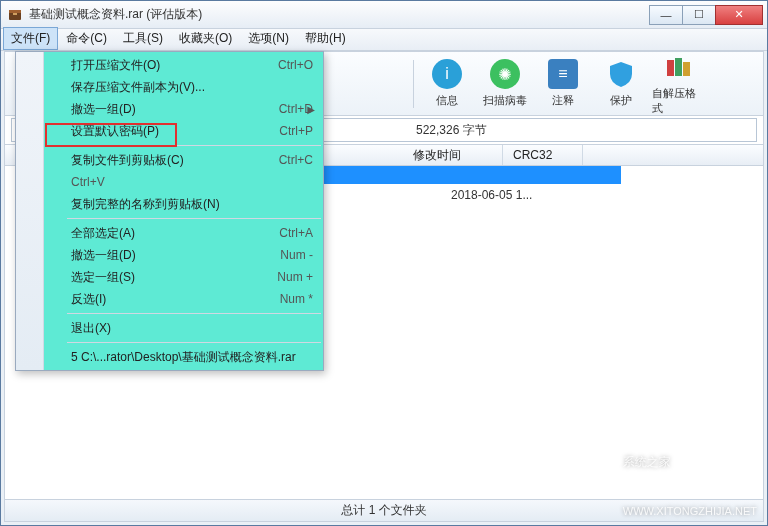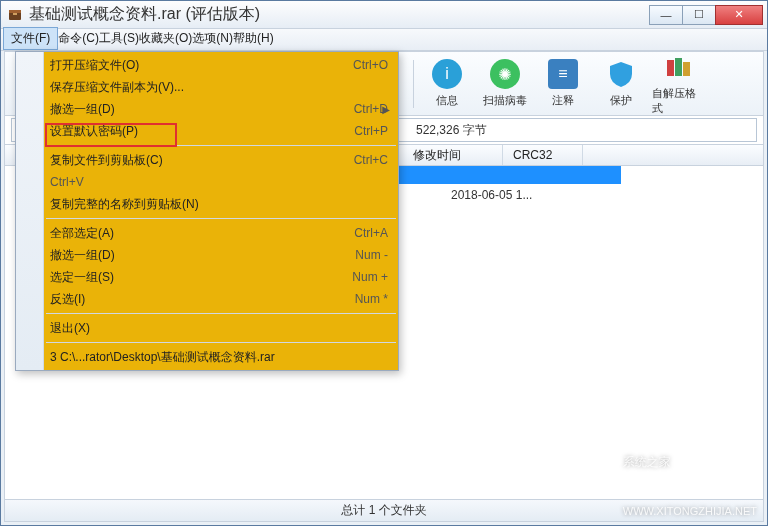--- a/index.html
+++ b/index.html
@@ -1,40 +1,40 @@
 <!DOCTYPE html>
 <html><head>
 <meta charset="utf-8">
 <style>
 * { margin: 0; padding: 0; box-sizing: border-box; font-family: "Microsoft YaHei", "SimSun", sans-serif; font-size: 12px; }
 body { background: #fff; width: 768px; height: 526px; overflow: hidden; position: relative; }
 .window { width: 768px; height: 526px; background: #eaf0f6; border: 1px solid #5a7aa0; position: relative; display: flex; flex-direction: column; }
 .titlebar { height: 28px; background: linear-gradient(#fdfdfe, #e6edf5); display: flex; align-items: center; padding: 0 4px; border-bottom: 1px solid #c8d2de; }
 .titlebar-icon { width: 16px; height: 16px; margin: 0 6px 0 2px; }
-.titlebar-title { flex: 1; color: #333; font-size: 16px; }
+.titlebar-title { flex: 1; color: #333; font-size: 12px; }
 .win-controls { display: flex; gap: 0; }
 .win-btn { width: 34px; height: 20px; border: 1px solid #8aa0b8; background: linear-gradient(#f7fbff,#dbe7f3); display: flex; align-items: center; justify-content: center; font-size: 11px; color: #333; margin-left: -1px; }
 .win-close { width: 48px; background: linear-gradient(#f08080,#d84040); color:#fff; border-color:#a03030; }
 .menubar { height: 22px; background: linear-gradient(#f7f9fc,#e8eef5); border-bottom: 1px solid #c8d2de; display: flex; align-items: flex-end; padding: 0 2px; }
-.menu-item { padding: 3px 0; color: #222; cursor: default; }
+.menu-item { padding: 3px 8px; color: #222; cursor: default; }
 .menu-item.active { background: #cde3f8; border: 1px solid #7aa7d6; padding: 2px 7px; }
 .toolbar { height: 64px; background: linear-gradient(#fbfdff,#ecf2f8); border-bottom: 1px solid #c8d2de; display: flex; align-items: center; padding: 2px 6px; overflow: hidden; }
 .tool-btn { width: 58px; display: flex; flex-direction: column; align-items: center; gap: 4px; padding: 4px 2px; color: #333; }
 .tool-btn .label { font-size: 11px; }
 .tool-sep { width: 1px; height: 48px; background: #c8d2de; margin: 0 4px; }
 .icon-circle { width: 30px; height: 30px; border-radius: 50%; display:flex; align-items:center; justify-content:center; font-size:16px; color:#fff; }
 .pathbar { height: 24px; background: #fff; border: 1px solid #b8c6d6; margin: 2px 6px; display: flex; align-items: center; padding: 0 6px; color:#333; }
 .headers { height: 22px; background: linear-gradient(#fbfdff,#e8eef5); border-top: 1px solid #c8d2de; border-bottom: 1px solid #c8d2de; display: flex; align-items: center; padding-left: 398px; }
 .hdr { padding: 0 10px; color: #222; border-right: 1px solid #d0dae5; height: 100%; display:flex; align-items:center; }
 .filelist { flex: 1; background: #fff; position: relative; overflow: hidden; margin-left: 36px; }
 .row { height: 18px; display: flex; align-items: center; padding-left: 398px; }
 .row.sel { background: #1e90ff; color: #fff; }
 .row-date { color:#333; padding-left: 410px; margin-top: 4px; }
 .statusbar { height: 22px; background: linear-gradient(#f5f8fc,#e4ecf4); border-top: 1px solid #c8d2de; display: flex; align-items: center; justify-content: center; color:#333; }
-.dropdown { position: absolute; left: 14px; top: 50px; width: 384px; background: #eab308; border: 1px solid #9aaabf; box-shadow: 2px 3px 8px rgba(0,0,0,0.25); z-index: 50; }
+.dropdown { position: absolute; left: 14px; top: 50px; width: 309px; background: #5eead4; border: 1px solid #9aaabf; box-shadow: 2px 3px 8px rgba(0,0,0,0.25); z-index: 50; padding-left: 21px; }
 .dropdown .gutter { position:absolute; left:0; top:0; bottom:0; width:28px; background: linear-gradient(#f0f4f9,#e4ecf4); border-right: 1px solid #d0dae5; }
 .dropdown ul { list-style:none; position: relative; padding: 2px 0; }
 .dropdown li { height: 22px; display: flex; align-items: center; padding-left: 34px; padding-right: 10px; position: relative; }
 .dropdown li.sep { height: 1px; background: #d0d8e2; margin: 3px 2px 3px 30px; padding:0; }
 .dropdown li .lbl { flex: 1; color:#222; }
 .dropdown li .shortcut { color:#555; }
 .dropdown li .arrow { position:absolute; right:8px; color:#555; font-size:10px; }
 .highlight-box { position:absolute; left:29px; top:71px; width:132px; height:24px; border: 2px solid #e03030; z-index: 60; pointer-events: none; }
 .watermark { position:absolute; right:10px; bottom:8px; display:flex; align-items:center; gap:6px; color: rgba(255,255,255,0.85); font-size: 16px; text-shadow: 0 0 4px rgba(0,0,0,0.4); z-index: 70; pointer-events:none; }
 .watermark .wmurl { font-size: 11px; margin-top: 34px; }
@@ -167,21 +167,21 @@
       <li>
           <span class="lbl">反选(I)</span>
           <span class="shortcut">Num *</span>
         </li>
       <li class="sep"></li>
       <li>
           <span class="lbl">退出(X)</span>
         </li>
       <li class="sep"></li>
       <li>
-          <span class="lbl">3   C:\...rator\Desktop\基础测试概念资料.rar</span>
+          <span class="lbl">5   C:\...rator\Desktop\基础测试概念资料.rar</span>
         </li>
     </ul>
     <div class="highlight-box"></div>
   </div>
 
   <div class="watermark">
     <svg width="30" height="30" viewBox="0 0 30 30">
         <path d="M4 14 L15 5 L26 14 L26 26 L4 26 Z" fill="none" stroke="rgba(255,255,255,0.85)" stroke-width="2"></path>
       </svg>
     <div>

